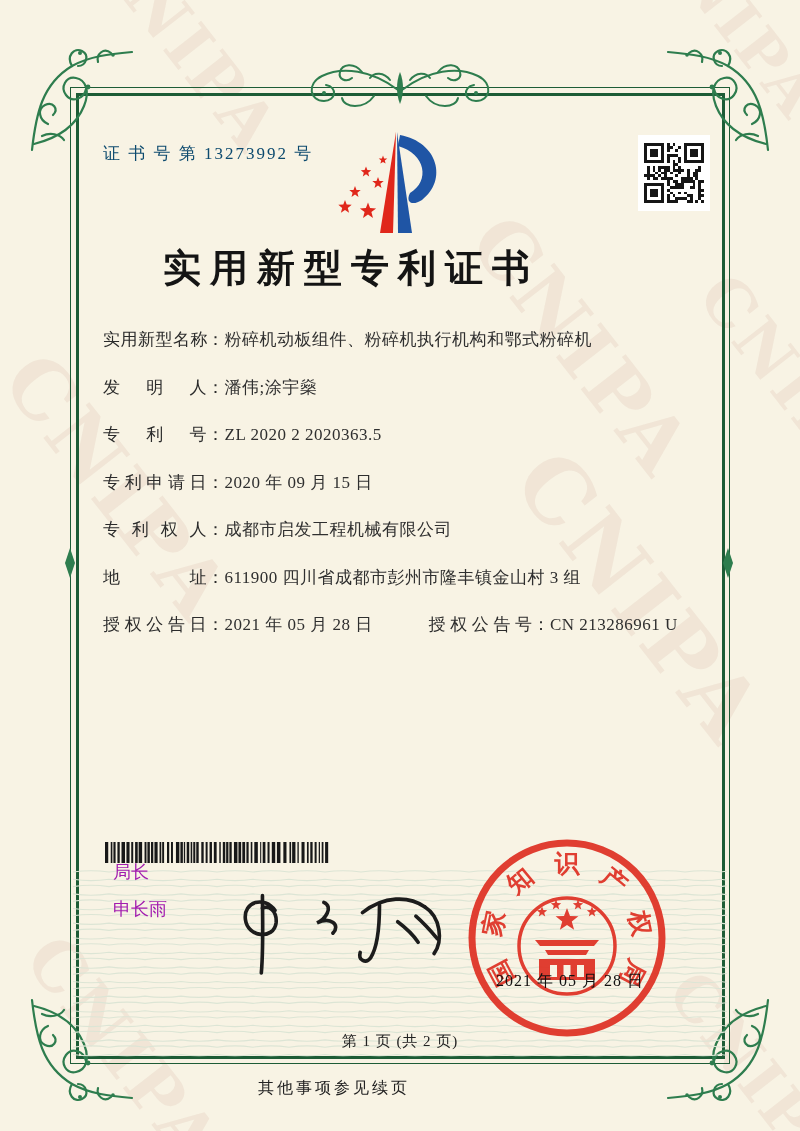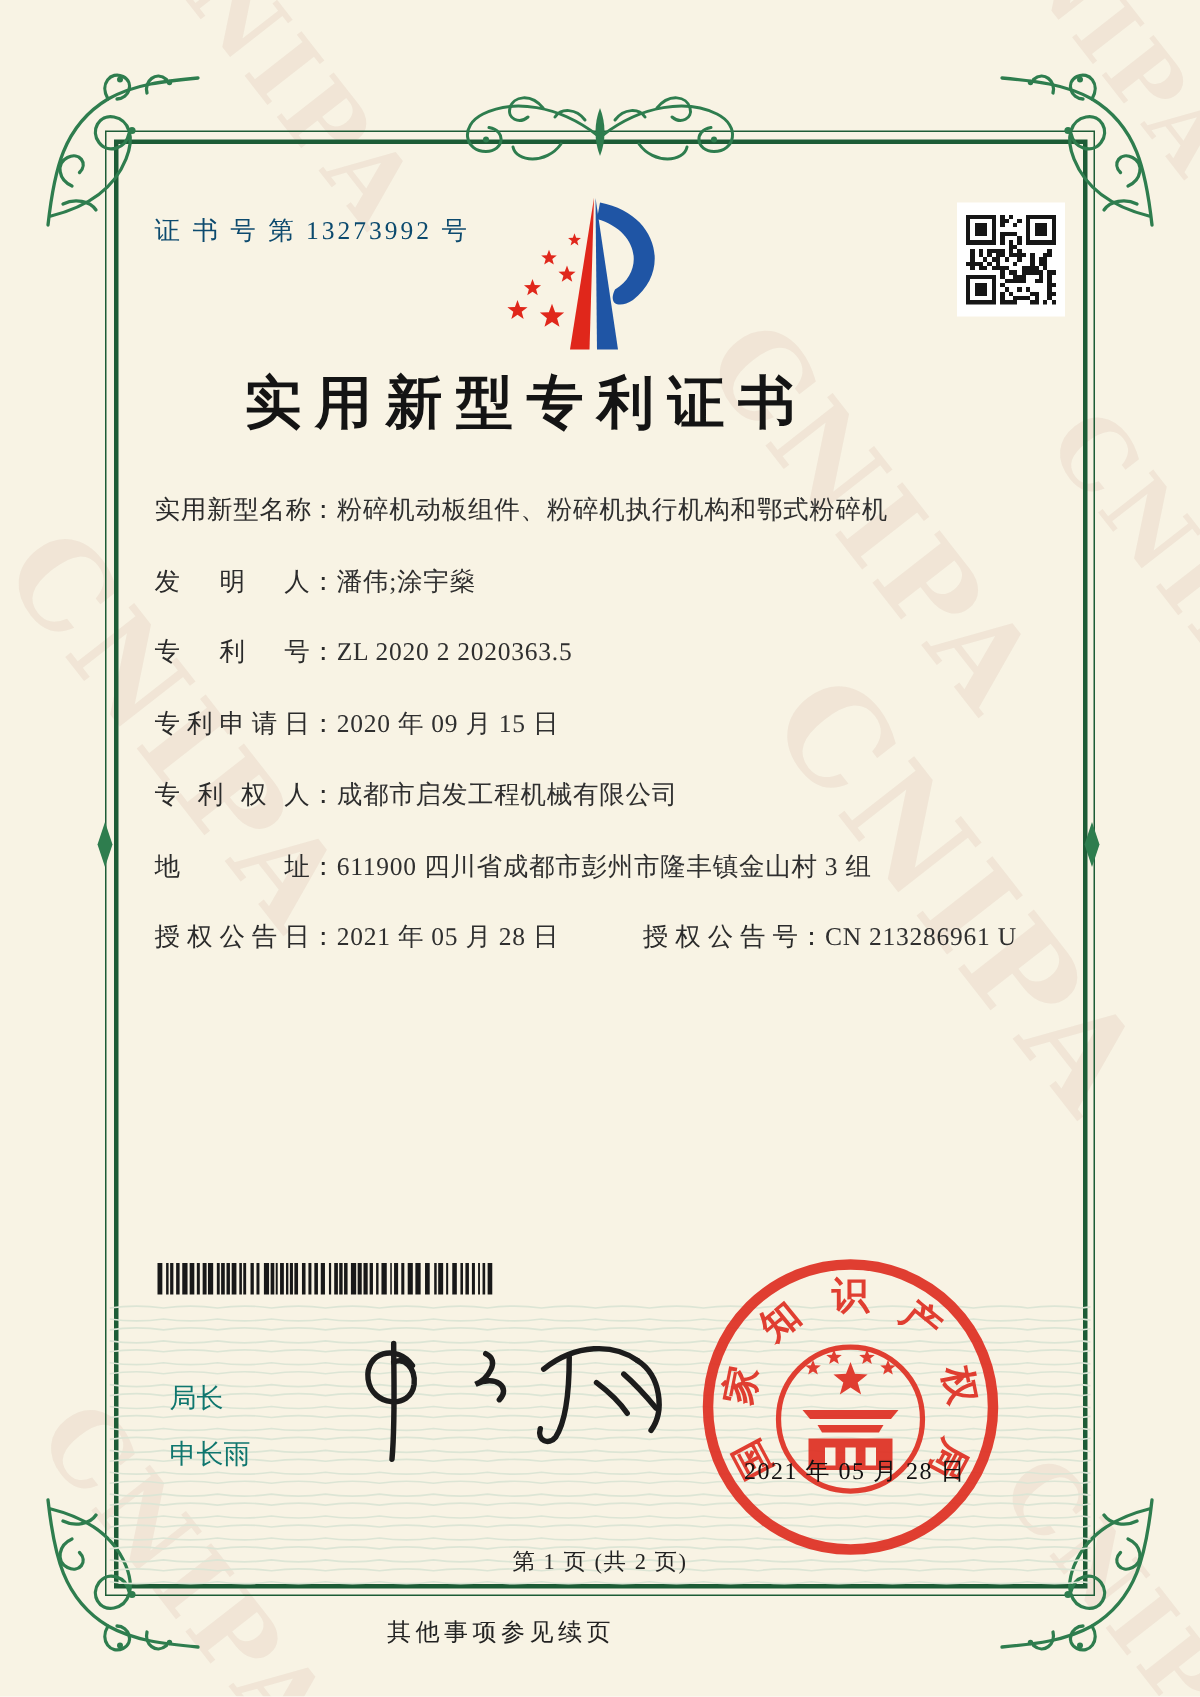--- a/index.html
+++ b/index.html
@@ -33,21 +33,21 @@
   .flabel{display:inline-block; width:104px; text-align:justify; text-align-last:justify; vertical-align:top;}
   .fvalue{color:#2f2f2f;}
   .fvalue-fixed{display:inline-block; width:178px;}
   .fpair2{margin-left:26px;}
   
   .body-text{position:absolute; left:98px; top:656px; width:624px; font-size:16.5px; line-height:1.62; color:#333; text-align:justify;}
   .body-text p{margin:0 0 2px 0; text-indent:2em;}
   
   .waves{position:absolute; left:73px; top:868px; width:654px; height:192px; pointer-events:none;}
   .barcode{position:absolute; left:104px; top:841px; width:228px; height:24px;}
-  .sig-block{position:absolute; left:113px; top:914px; font-family:"Liberation Sans","DejaVu Sans",sans-serif; font-size:18px; color:#0f766e; line-height:37px;}
+  .sig-block{position:absolute; left:113px; top:854px; font-family:"Liberation Sans","DejaVu Sans",sans-serif; font-size:18px; color:#a21caf; line-height:37px;}
   .signature{position:absolute; left:226px; top:882px; width:232px; height:100px;}
   .seal{position:absolute; left:467px; top:838px; width:200px; height:200px; opacity:0.93;}
   .seal-date{position:absolute; left:496px; top:971px; width:200px; font-size:16px; letter-spacing:1px; color:#111; z-index:5;}
   .page-info{position:absolute; left:0; top:1032px; width:800px; text-align:center; font-size:15px; color:#222; letter-spacing:1px;}
   .footer-note{position:absolute; left:0; top:1078px; width:668px; text-align:center; font-size:16px; color:#222; letter-spacing:3px;}
 </style>
 </head>
 <body>
 
 <div class="page">

